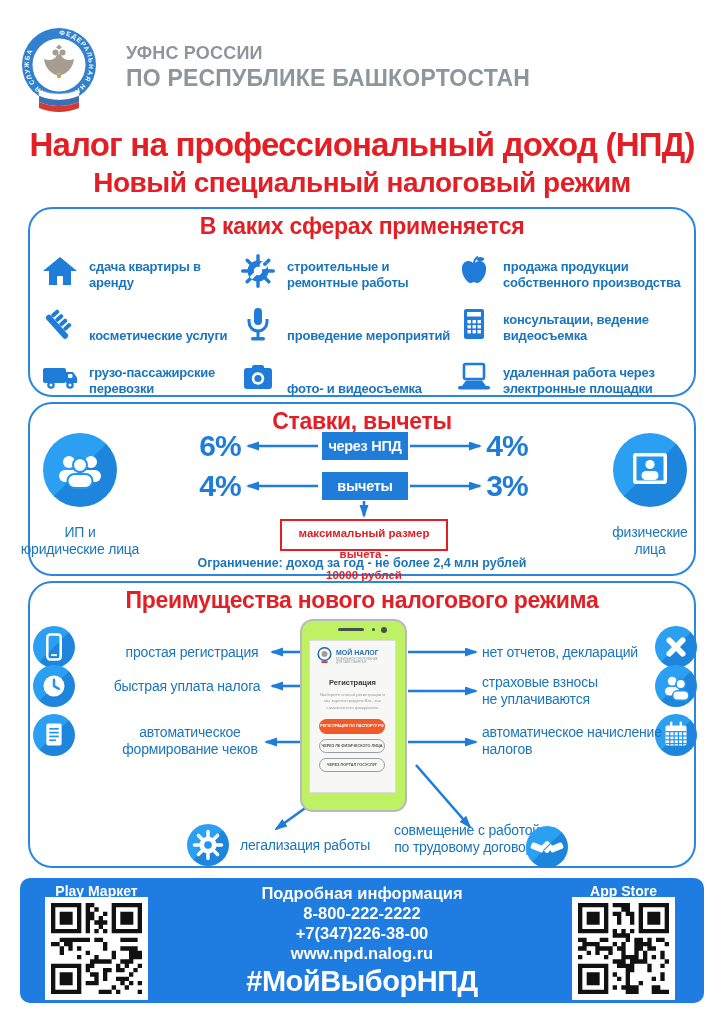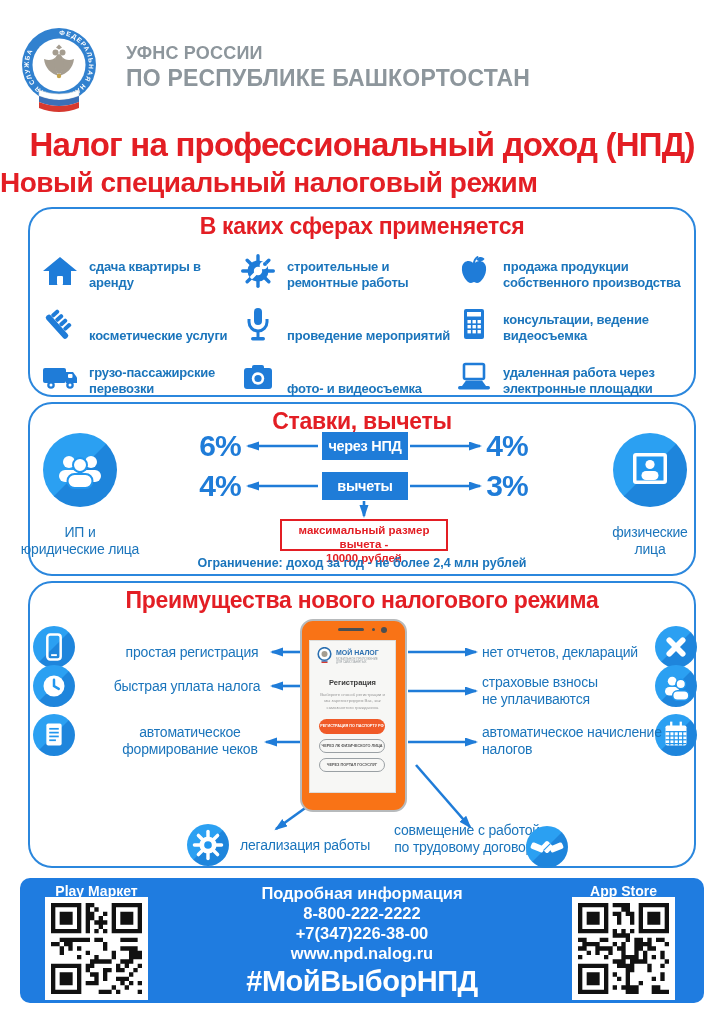--- a/index.html
+++ b/index.html
@@ -24,21 +24,21 @@
                grid-template-columns:198px 216px 238px;row-gap:7px}
   .sector-item{display:flex;align-items:flex-end;gap:9px;min-height:46px}
   .sector-item .s-icon{flex:0 0 40px;height:40px}
   .sector-item .label{font-size:13px;font-weight:bold;color:#1b75bc;line-height:1.22;
                       letter-spacing:-0.2px}
   .sector-item:nth-child(2) .label{max-width:172px}
   .sector-item:nth-child(3) .label{max-width:218px}
   .sector-item:nth-child(7) .label{max-width:148px}
   .sector-item:nth-child(9) .label{max-width:165px}
   .phone{position:absolute;left:270px;top:36px;width:107px;height:193px;border-radius:13px;
-         background:#f97316;border:2px solid #b7babc;box-sizing:border-box}
+         background:#bef264;border:2px solid #b7babc;box-sizing:border-box}
   .screen{position:absolute;left:7px;top:19px;width:87px;height:153px;background:#f7f7f5;
           border:1px solid #dddddb;box-sizing:border-box;overflow:hidden}
   .app-btn{position:absolute;left:9px;width:66px;text-align:center;font-weight:bold;
            box-sizing:border-box}
   .footer{position:absolute;left:20px;top:878px;width:684px;height:125px;background:#1f7ce0;
           border-radius:10px}
   .qr{position:absolute;width:103px;height:103px;background:#fff}
   .f-white{color:#fff;position:absolute;text-align:center;font-weight:bold}
 </style>
 </head>
@@ -69,21 +69,21 @@
         <path d="M21 66 Q41 74 61 66 L61 72 Q41 80 21 72 Z" fill="#ffffff" stroke="#ccd2d6" stroke-width="0.6"></path>
         <path d="M21 72 Q41 80 61 72 L61 78 Q41 86 21 78 Z" fill="#3b6fb6"></path>
         <path d="M21 78 Q41 86 61 78 L61 84 Q41 92 21 84 Z" fill="#d6392f"></path>
       </g>
     </svg>
   </div>
   <div class="abs" style="left:126px;top:43px;font-size:18px;font-weight:bold;color:#8d969c;letter-spacing:0.2px">УФНС РОССИИ</div>
   <div class="abs" style="left:126px;top:65px;font-size:23px;font-weight:bold;color:#8d969c;letter-spacing:0.2px">ПО РЕСПУБЛИКЕ БАШКОРТОСТАН</div>
 
   <div class="abs" style="left:0;top:126px;width:724px;text-align:center;font-size:33px;font-weight:bold;color:#e31e24;letter-spacing:-0.8px;white-space:nowrap">Налог на профессиональный доход (НПД)</div>
-  <div class="abs" style="left:0;top:167px;width:724px;text-align:left;font-size:28px;font-weight:bold;color:#e31e24;letter-spacing:-0.5px">Новый специальный налоговый режим</div>
+  <div class="abs" style="left:0;top:167px;width:724px;text-align:center;font-size:28px;font-weight:bold;color:#e31e24;letter-spacing:-0.5px">Новый специальный налоговый режим</div>
 
   <div class="sec" style="top:207px;height:190px">
     <div class="sec-title">В каких сферах применяется</div>
     <div class="sector-grid">
 
       <div class="sector-item">
         <span class="s-icon">
           <svg width="40" height="40" viewBox="0 0 40 40" fill="#1f7cd8">
             <path d="M20 6 L37 20 H31 V34 H9 V20 H3 Z"></path>
               <rect x="17" y="25" width="6" height="9" fill="#fff" rx="1"></rect>
@@ -253,21 +253,21 @@
 
     <div class="pct" style="left:150px;top:25px">6%</div>
     <div class="pct" style="left:437px;top:25px">4%</div>
     <div class="pct" style="left:150px;top:65px">4%</div>
     <div class="pct" style="left:437px;top:65px">3%</div>
 
     <div class="ratebox" style="top:28px">через НПД</div>
     <div class="ratebox" style="top:68px">вычеты</div>
 
     <div class="abs center" style="left:250px;top:115px;width:168px;height:32px;border:2px solid #e31e24;
-         color:#e31e24;font-size:11.5px;font-weight:bold;line-height:14px;padding-top:2px;box-sizing:border-box">
+         color:#e31e24;font-size:11.5px;font-weight:bold;line-height:21px;padding-top:2px;box-sizing:border-box">
       <div>максимальный размер вычета -</div>
       <div>10000 рублей</div>
     </div>
     <div class="abs center" style="left:0;top:152px;width:664px;font-size:12.5px;font-weight:bold;color:#1b75bc">Ограничение: доход за год - не более 2,4 млн рублей</div>
   </div>
 
   <div class="sec" style="top:581px;height:287px">
     <div class="sec-title">Преимущества нового налогового режима</div>
 
     <svg class="abs" style="left:0;top:0" width="664" height="283">

